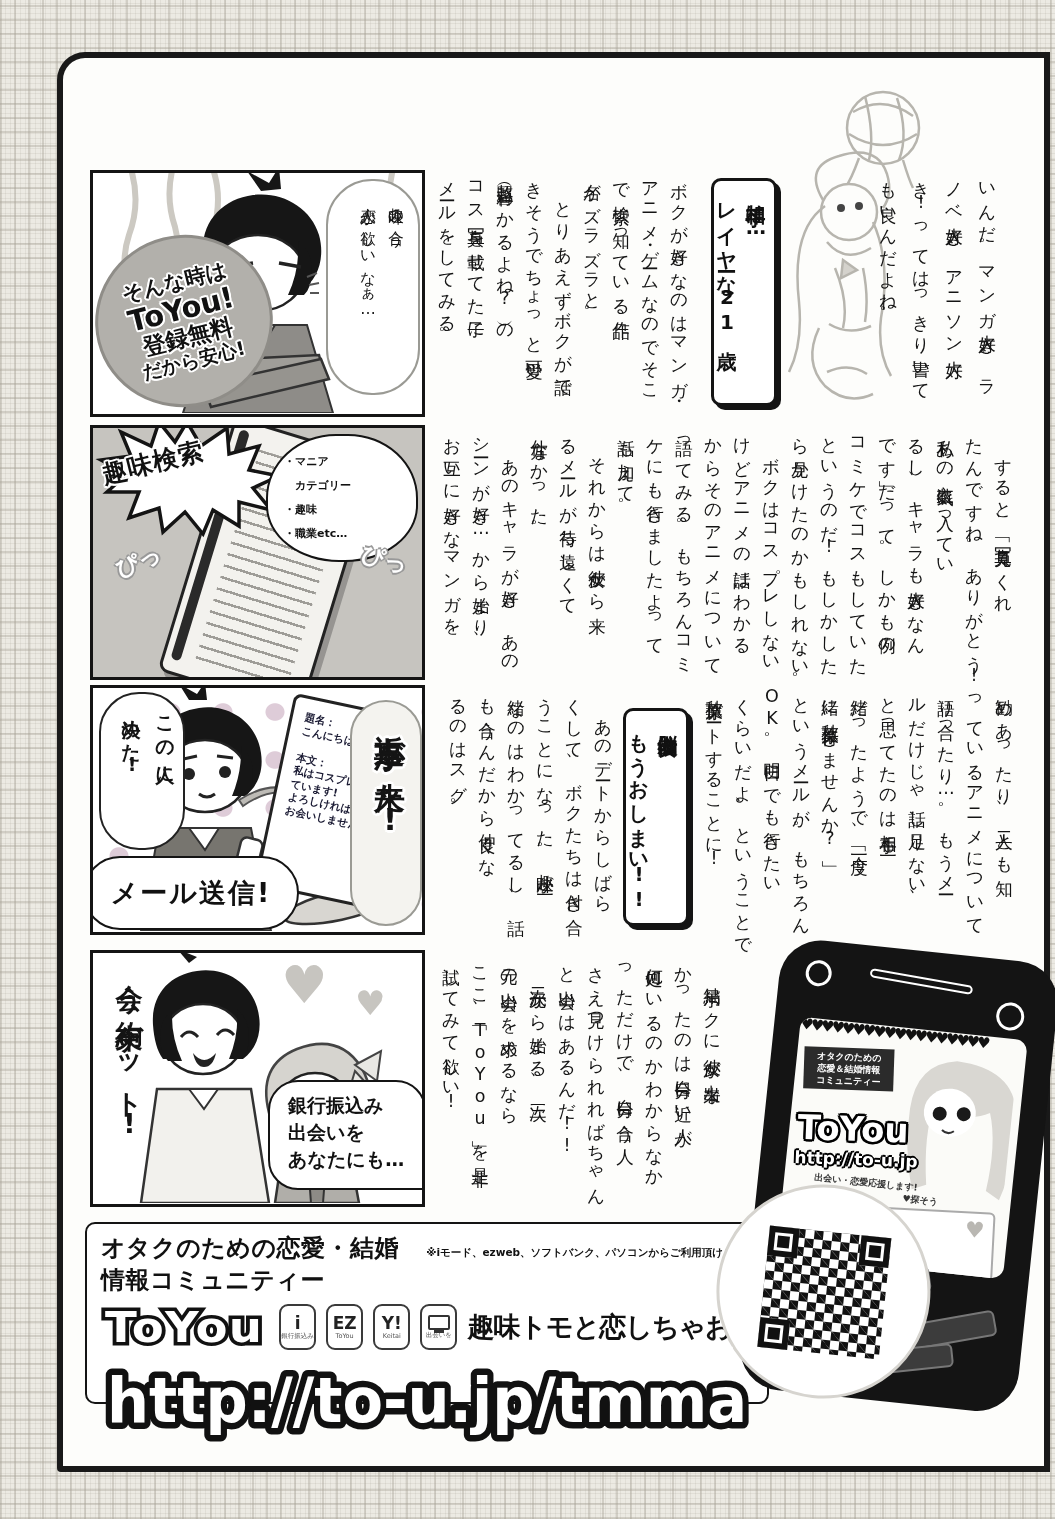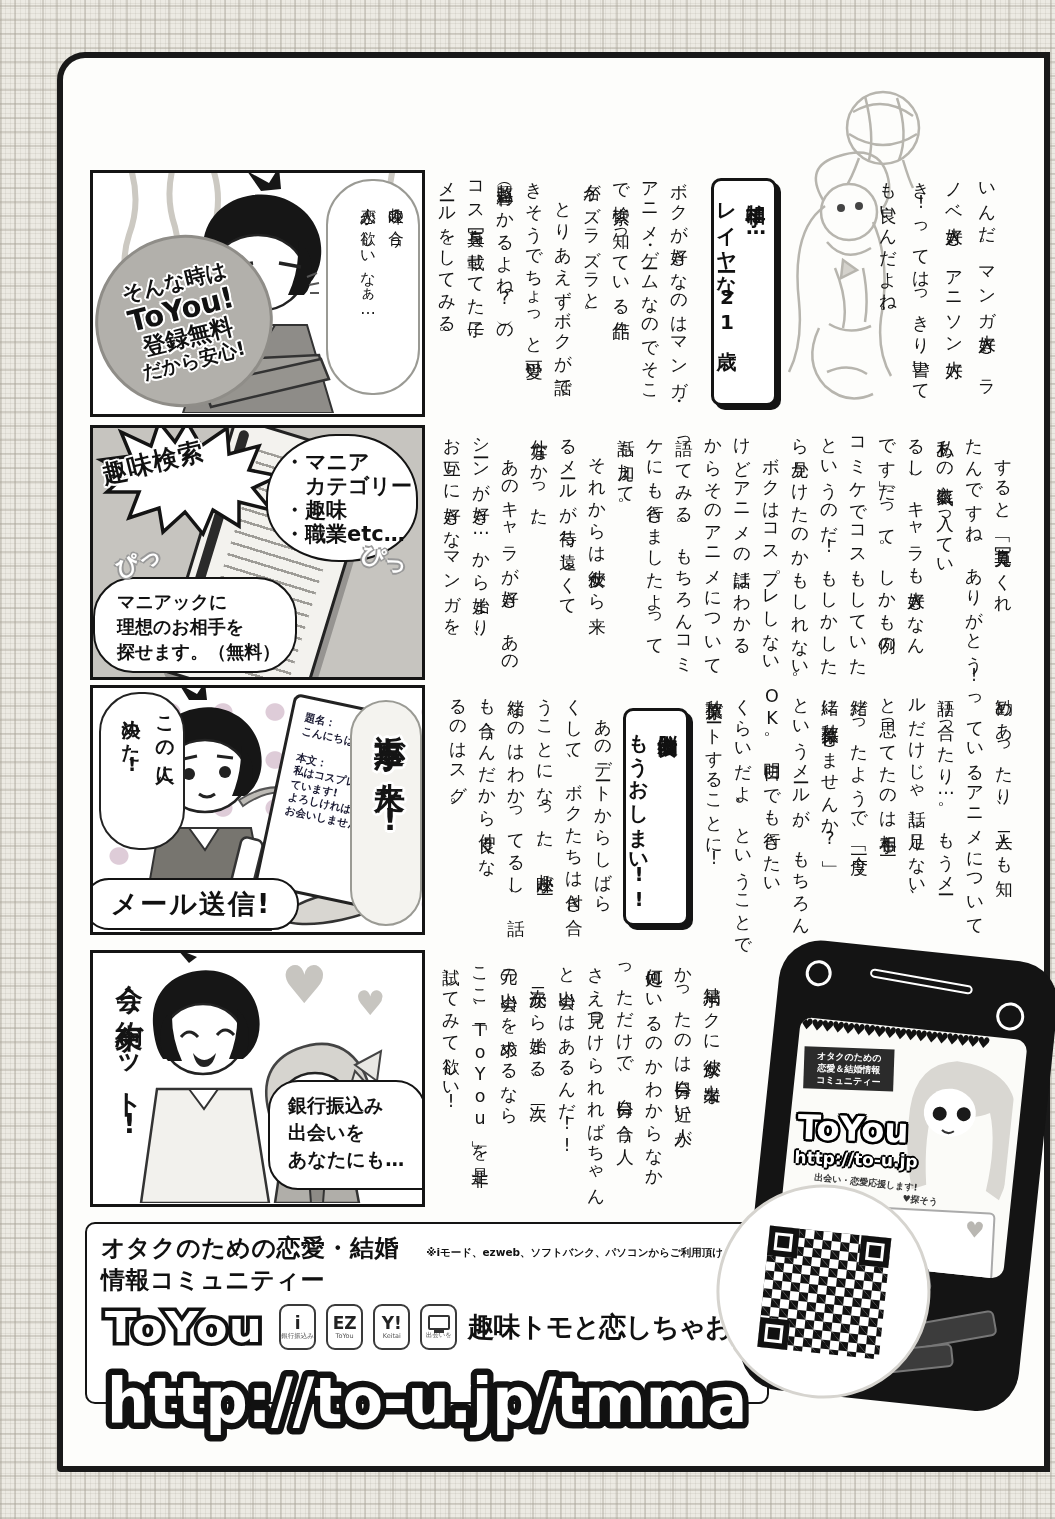--- a/index.html
+++ b/index.html
@@ -155,27 +155,24 @@
 
   <div class="panel" style="top:367px; height:255px; background:#c6c4bf;">
     <div class="abs" style="left:100px; top:4px; width:150px; height:266px; background:#f3f2ee; border:3px solid #222; border-radius:10px; transform:rotate(17deg); box-shadow:6px 6px 0 rgba(60,60,60,.35);">
       <div class="abs" style="left:6px; top:8px; width:10px; height:240px; background:#2a2a2a; border-radius:5px;"></div>
       <div class="abs" style="left:30px; top:22px; width:96px; height:220px; background:repeating-linear-gradient(#8f8d88 0 2.5px, transparent 2.5px 12px); opacity:.85;"></div>
     </div>
     <svg class="abs" style="left:-6px; top:-8px; width:200px; height:120px;" viewBox="0 0 200 120">
       <polygon points="100,2 114,26 140,8 142,34 172,26 162,50 192,56 166,68 184,90 152,82 152,106 126,90 116,114 98,92 76,112 72,88 42,98 52,72 20,72 40,54 14,40 44,36 34,12 64,26 72,2 88,22" fill="#fff" stroke="#141414" stroke-width="3.5"></polygon>
     </svg>
     <div class="abs ow" style="left:8px; top:18px; transform:rotate(-14deg); font-weight:bold; font-size:25px; letter-spacing:1px;">趣味検索</div>
-    <div class="abs bubble pre" style="right:4px; top:6px; width:152px; height:128px; border-radius:46% 46% 48% 48% / 50% 50% 44% 44%; padding:14px 0 0 16px; font-weight:bold; font-size:21px; line-height:24px;">・マニア
+    <div class="abs bubble pre" style="right:4px; top:6px; width:152px; height:128px; border-radius:46% 46% 48% 48% / 50% 50% 44% 44%; padding:14px 0 0 16px; font-weight:bold; font-size:11px; line-height:24px;">・マニア
 　カテゴリー
 ・趣味
 ・職業etc…</div>
-    <div class="abs bubble pre" style="left:0px; bottom:4px; width:204px; height:96px; border-radius:40px; padding:10px 0 0 22px; font-weight:bold; font-size:18px; line-height:25px; text-align:left;">マニアックに
-理想のお相手を
-探せます。（無料）</div>
     <div class="abs owg" style="left:22px; top:118px; transform:rotate(-22deg); font-weight:bold; font-size:23px;">ぴっ</div>
     <div class="abs owg" style="right:14px; top:116px; transform:rotate(16deg); font-weight:bold; font-size:23px;">ぴっ</div>
   </div>
 
   <div class="abs vtext" style="left:631px; top:628px; width:324px; height:272px; z-index:2;">勧めあったり、二人とも知
 っているアニメについて
 語り合ったり…。もうメー
 ルだけじゃ話し足りない、
 と思ってたのは相手も一
 緒だったようで、「今度一
@@ -216,21 +213,21 @@
 こんにちは
 
 本文：
 私はコスプレし
 ています!
 よろしければ今
 お会いしませんか</div>
     </div>
     <div class="abs bubble vtext" style="left:6px; top:4px; width:86px; height:158px; border-radius:40px; font-weight:bold; font-size:19px; line-height:34px; padding:10px 0 0 0; text-align:left; border-color:#222;">この人に
 決めた!</div>
-    <div class="abs bubble" style="left:-10px; bottom:2px; width:216px; height:52px; border-radius:40px; display:flex; align-items:center; justify-content:center; font-weight:bold; font-size:27px; letter-spacing:2px;">メール送信!</div>
+    <div class="abs bubble" style="left:-10px; bottom:2px; width:216px; height:74px; border-radius:40px; display:flex; align-items:center; justify-content:center; font-weight:bold; font-size:27px; letter-spacing:2px;">メール送信!</div>
     <div class="abs cloud vtext ow3" style="right:0px; top:12px; width:72px; height:226px; border-radius:36px; font-weight:bold; font-size:31px; line-height:60px; letter-spacing:4px; padding-top:8px; background:#f4f3ef;">返事が来た!</div>
   </div>
 
   <div class="abs vtext" style="left:367px; top:897px; width:296px; height:284px; z-index:2;">　結局ボクに彼女が出来な
 かったのは自分に近い人が
 何処にいるのかわからなか
 っただけで、自分に合う人
 さえ見つけられればちゃん
 と出会いはあるんだ!!
 　二次元から始まる、三次

